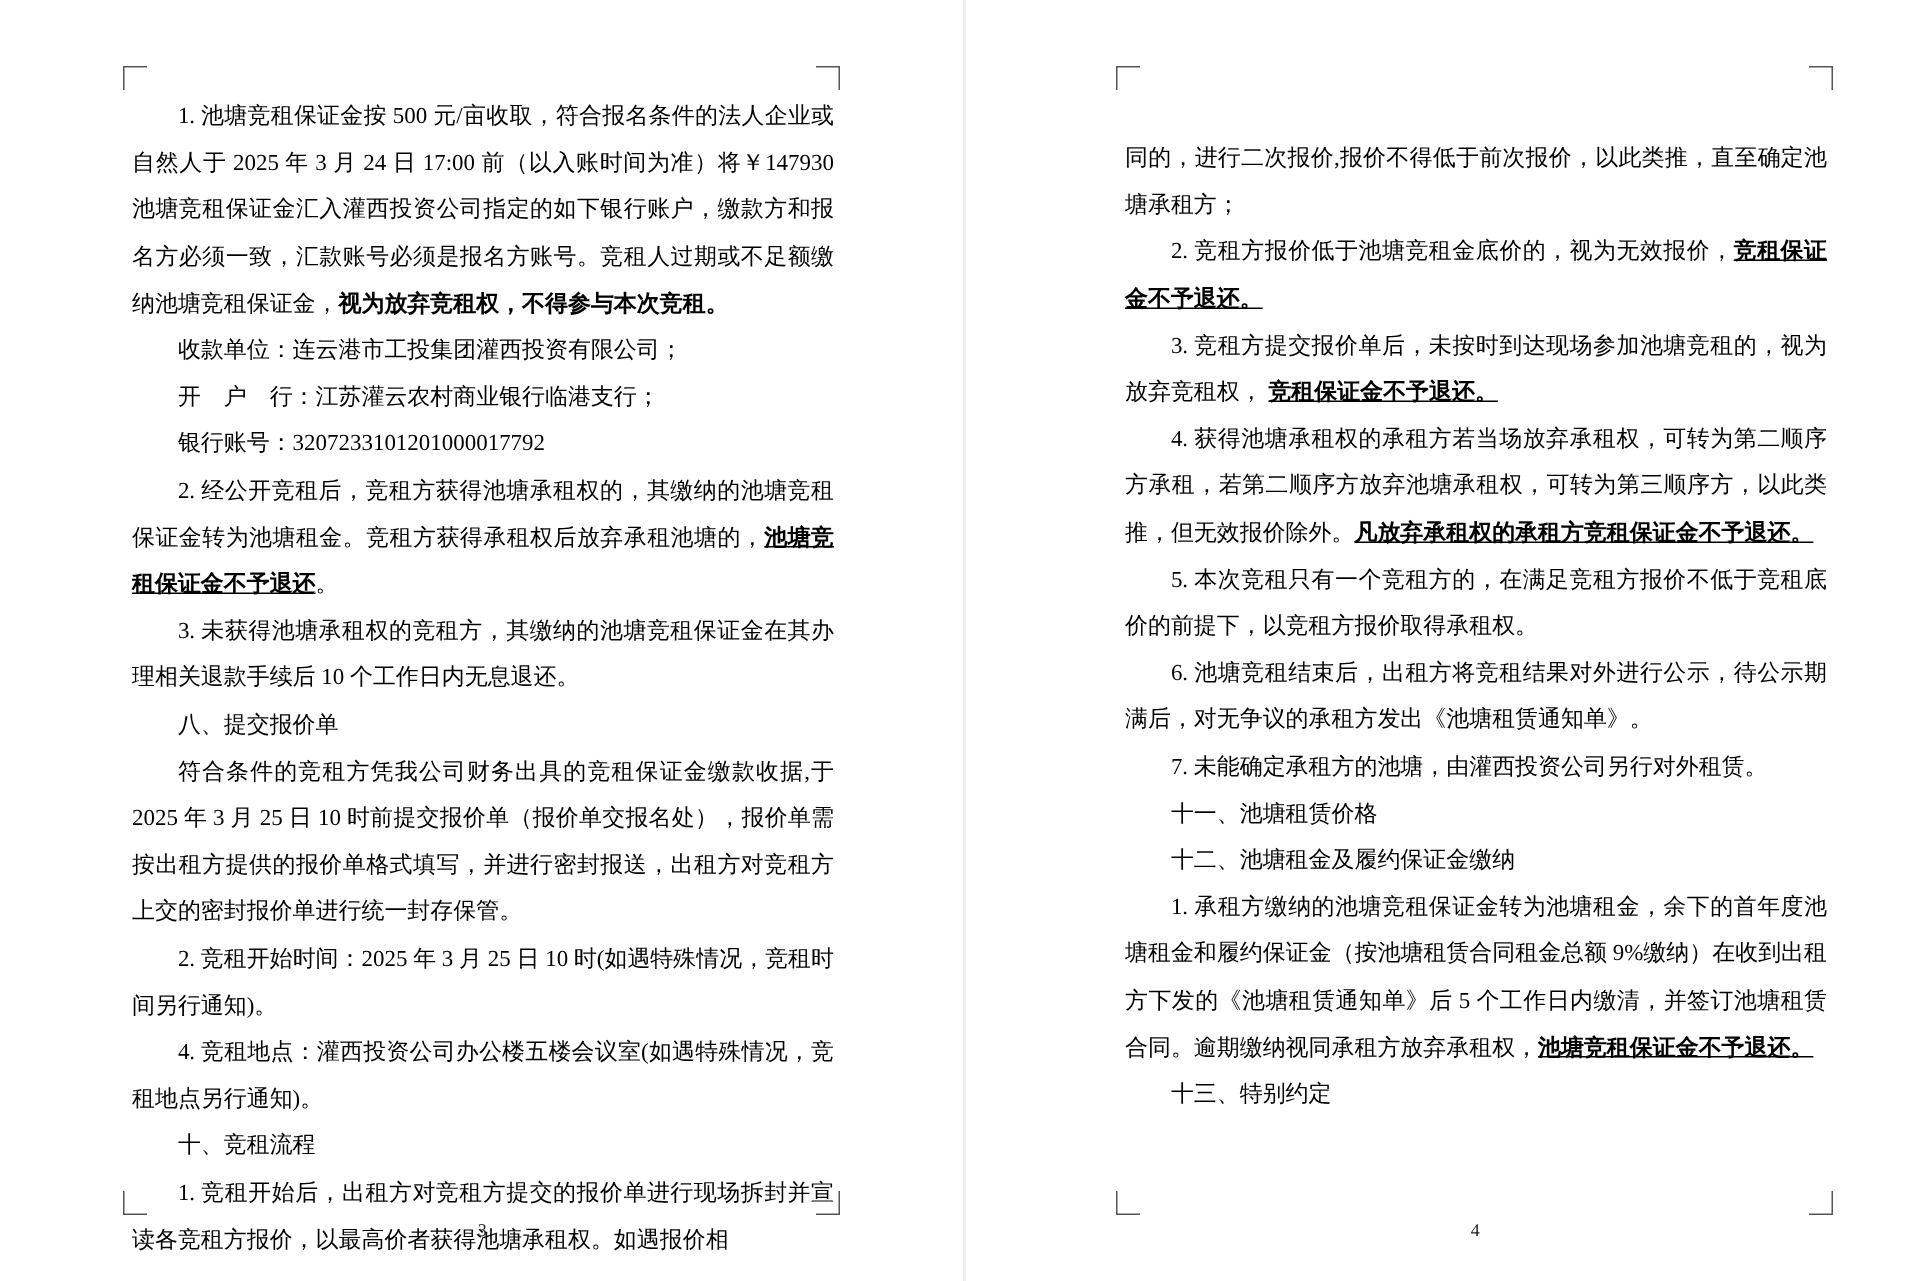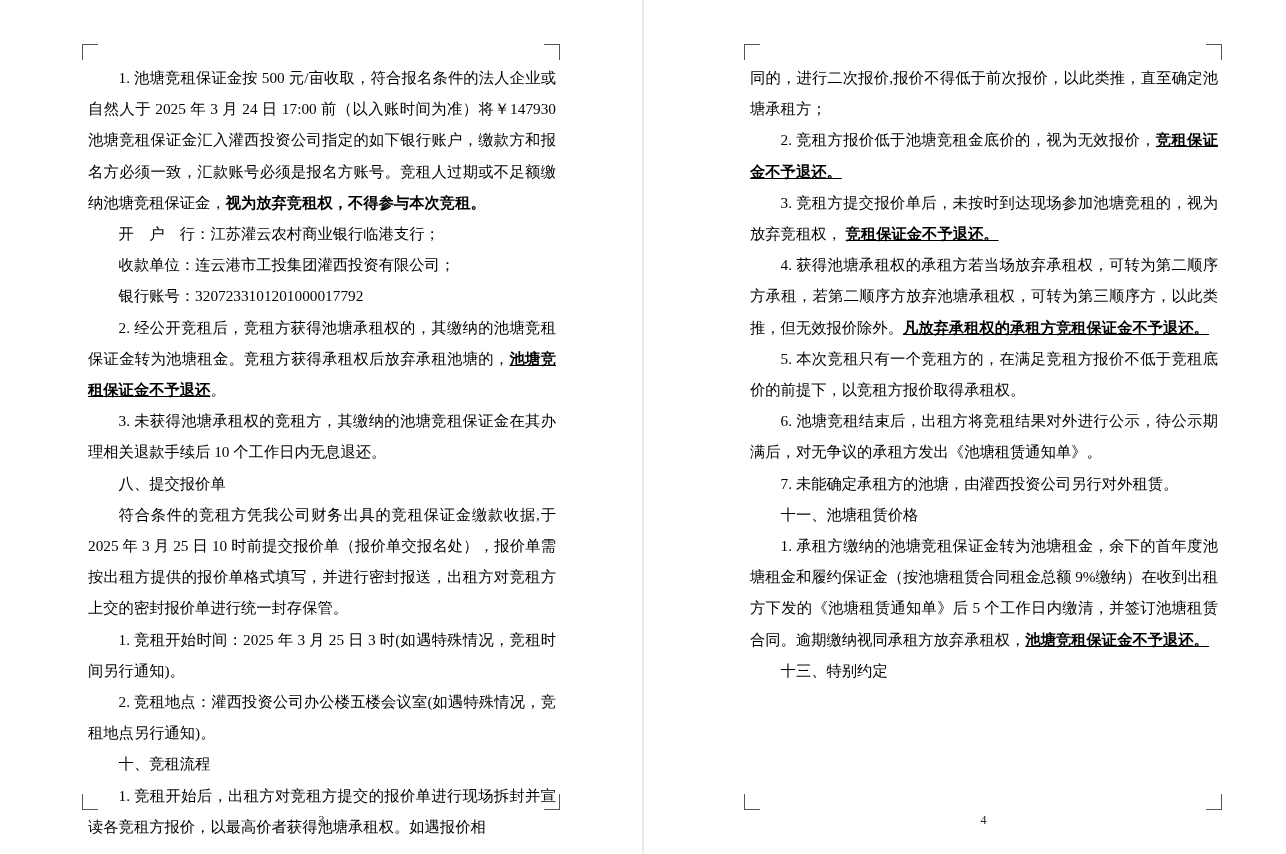--- a/index.html
+++ b/index.html
@@ -65,20 +65,21 @@
     top: 62px;
     width: 468px;
     font-size: 15.3px;
     line-height: 31.2px;
     text-align: justify;
     text-justify: inter-ideograph;
   }
   .page-right .content {
     left: 106px;
     width: 468px;
+    margin-top: 28px;
   }
 
   p {
     margin: 0;
     text-indent: 2em;
   }
   p.noindent { text-indent: 0; }
   p.hang {
     text-indent: 0;
     padding-left: 2em;
@@ -113,29 +114,29 @@
 
 <div class="spread">
 
   <div class="page page-left">
     <div class="crop tl"></div>
     <div class="crop tr"></div>
     <div class="crop bl"></div>
     <div class="crop br"></div>
     <div class="content" id="left-content">
         <p>1. 池塘竞租保证金按 500 元/亩收取，符合报名条件的法人企业或自然人于 2025 年 3 月 24 日 17:00 前（以入账时间为准）将￥147930 池塘竞租保证金汇入灌西投资公司指定的如下银行账户，缴款方和报名方必须一致，汇款账号必须是报名方账号。竞租人过期或不足额缴纳池塘竞租保证金，<b>视为放弃竞租权，不得参与本次竞租。</b></p>
+        <p class="hang">收款单位：连云港市工投集团灌西投资有限公司；</p>
         <p class="hang">开　户　行：江苏灌云农村商业银行临港支行；</p>
-        <p class="hang">收款单位：连云港市工投集团灌西投资有限公司；</p>
         <p class="hang">银行账号：3207233101201000017792</p>
         <p>2. 经公开竞租后，竞租方获得池塘承租权的，其缴纳的池塘竞租保证金转为池塘租金。竞租方获得承租权后放弃承租池塘的，<u><b>池塘竞租保证金不予退还</b></u>。</p>
         <p>3. 未获得池塘承租权的竞租方，其缴纳的池塘竞租保证金在其办理相关退款手续后 10 个工作日内无息退还。</p>
         <p class="heading">八、提交报价单</p>
         <p>符合条件的竞租方凭我公司财务出具的竞租保证金缴款收据,于 2025 年 3 月 25 日 10 时前提交报价单（报价单交报名处），报价单需按出租方提供的报价单格式填写，并进行密封报送，出租方对竞租方上交的密封报价单进行统一封存保管。</p>
-        <p>1. 竞租开始时间：2025 年 3 月 25 日 3 时(如遇特殊情况，竞租时间另行通知)。</p>
-        <p>2. 竞租地点：灌西投资公司办公楼五楼会议室(如遇特殊情况，竞租地点另行通知)。</p>
+        <p>2. 竞租开始时间：2025 年 3 月 25 日 10 时(如遇特殊情况，竞租时间另行通知)。</p>
+        <p>4. 竞租地点：灌西投资公司办公楼五楼会议室(如遇特殊情况，竞租地点另行通知)。</p>
         <p class="heading">十、竞租流程</p>
         <p>1. 竞租开始后，出租方对竞租方提交的报价单进行现场拆封并宣读各竞租方报价，以最高价者获得池塘承租权。如遇报价相</p>
       </div>
     <div class="folio">3</div>
   </div>
 
   <div class="gutter"></div>
 
   <div class="page page-right">
     <div class="crop tl"></div>
@@ -144,19 +145,20 @@
     <div class="crop br"></div>
     <div class="content" id="right-content">
         <p class="noindent">同的，进行二次报价,报价不得低于前次报价，以此类推，直至确定池塘承租方；</p>
         <p>2. 竞租方报价低于池塘竞租金底价的，视为无效报价，<u><b>竞租保证金不予退还。</b></u></p>
         <p>3. 竞租方提交报价单后，未按时到达现场参加池塘竞租的，视为放弃竞租权， <u><b>竞租保证金不予退还。</b></u></p>
         <p>4. 获得池塘承租权的承租方若当场放弃承租权，可转为第二顺序方承租，若第二顺序方放弃池塘承租权，可转为第三顺序方，以此类推，但无效报价除外。<u><b>凡放弃承租权的承租方竞租保证金不予退还。</b></u></p>
         <p>5. 本次竞租只有一个竞租方的，在满足竞租方报价不低于竞租底价的前提下，以竞租方报价取得承租权。</p>
         <p>6. 池塘竞租结束后，出租方将竞租结果对外进行公示，待公示期满后，对无争议的承租方发出《池塘租赁通知单》。</p>
         <p>7. 未能确定承租方的池塘，由灌西投资公司另行对外租赁。</p>
         <p class="heading">十一、池塘租赁价格</p>
+        <p class="heading">十二、池塘租金及履约保证金缴纳</p>
         <p>1. 承租方缴纳的池塘竞租保证金转为池塘租金，余下的首年度池塘租金和履约保证金（按池塘租赁合同租金总额 9%缴纳）在收到出租方下发的《池塘租赁通知单》后 5 个工作日内缴清，并签订池塘租赁合同。逾期缴纳视同承租方放弃承租权，<u><b>池塘竞租保证金不予退还。</b></u></p>
         <p class="heading">十三、特别约定</p>
       </div>
     <div class="folio">4</div>
   </div>
 
 </div>
 
 </body></html>

